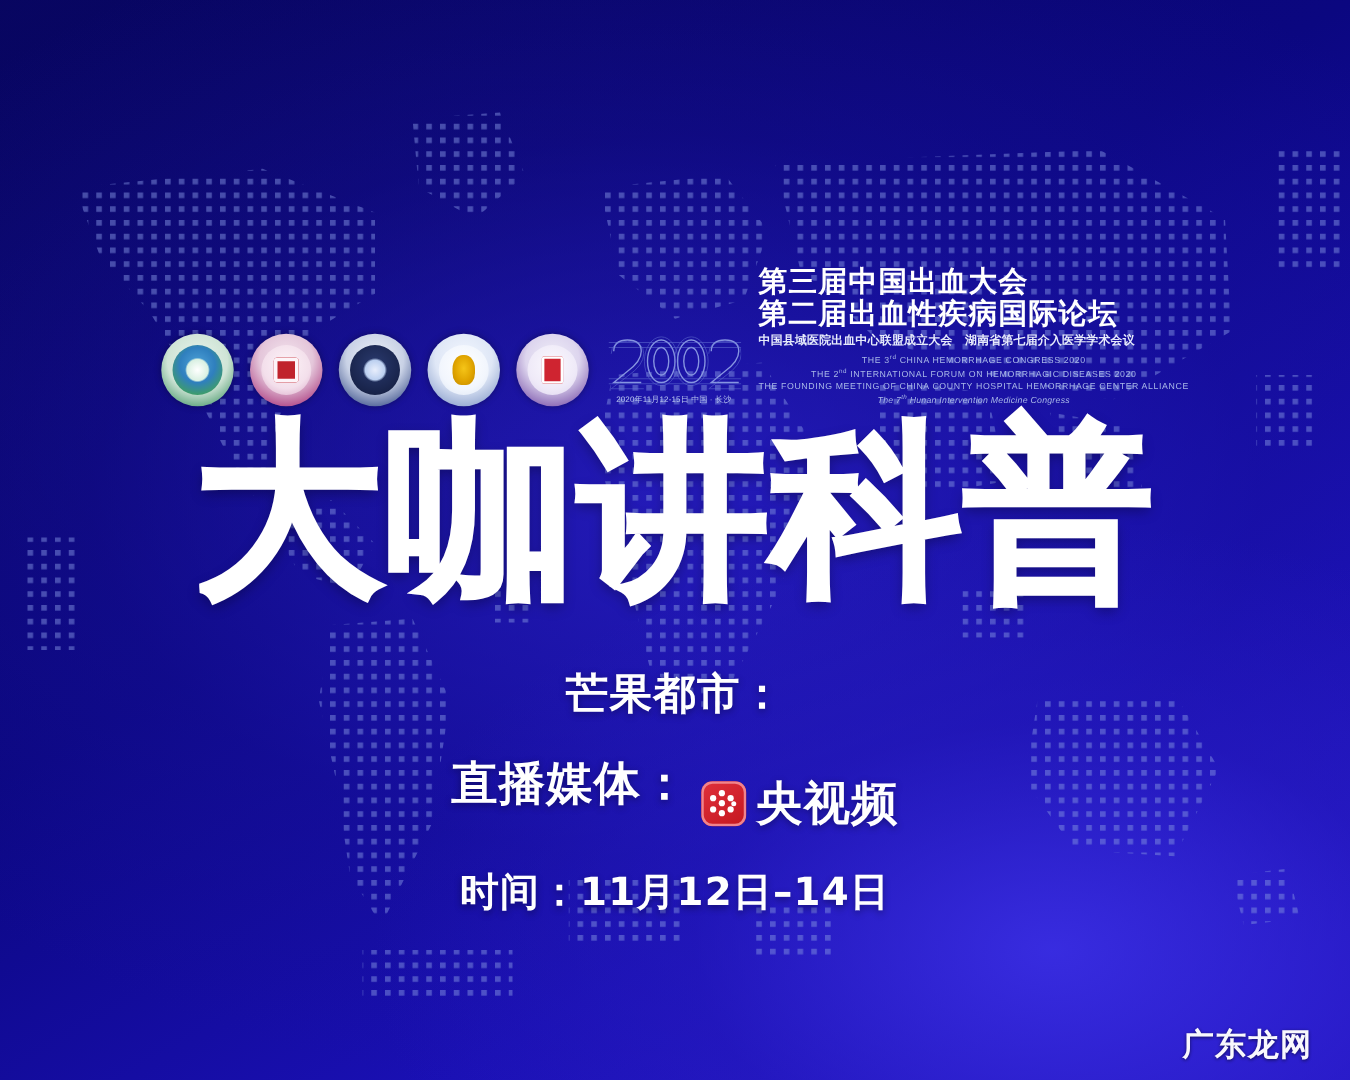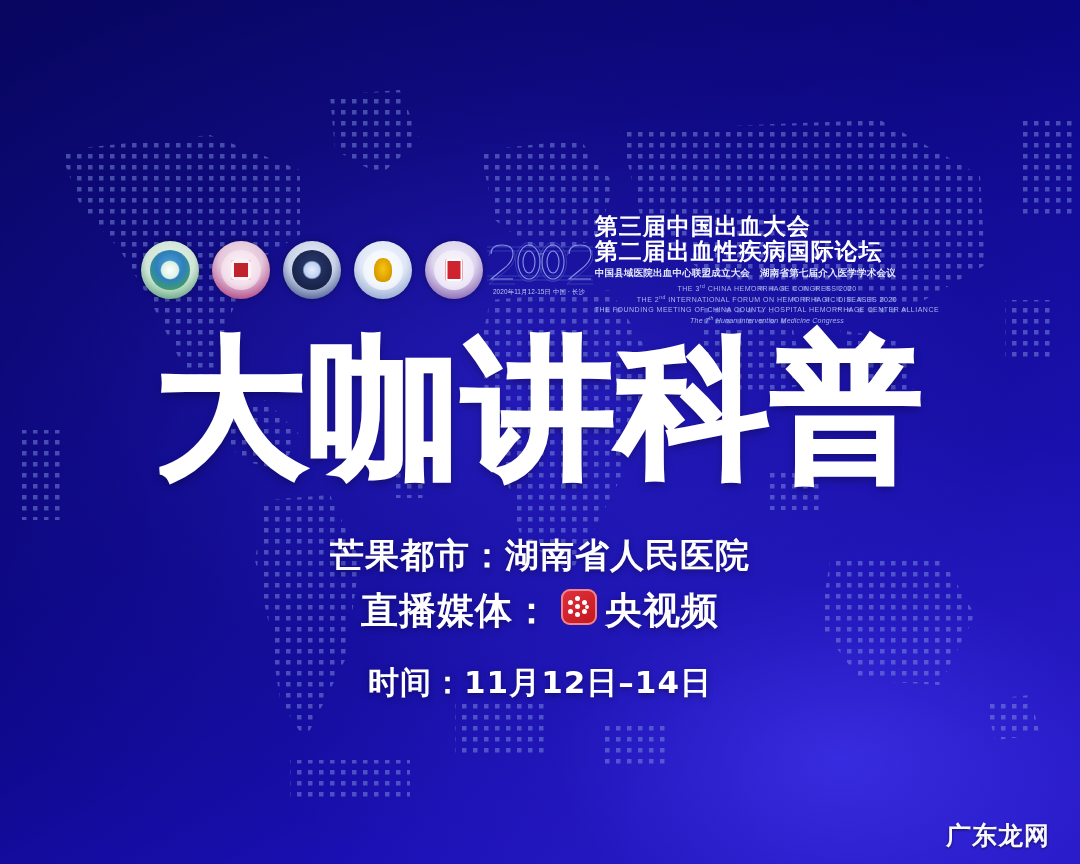--- a/index.html
+++ b/index.html
@@ -38,22 +38,22 @@
     left: 0;
     right: 0;
     top: 212px;
     height: 100px;
     display: flex;
     align-items: flex-start;
     justify-content: center;
   }
   .header-inner {
     display: flex;
-    align-items: center;
-    gap: 2px;
+    align-items: flex-end;
+    gap: 14px;
   }
 
   
   .emblems {
     display: flex;
     align-items: center;
     gap: 13px;
     padding-top: 4px;
   }
   .emblem {
@@ -214,21 +214,23 @@
     font-size: 31px;
     line-height: 42px;
     margin-top: 28px;
     letter-spacing: 1px;
     text-shadow: 0 2px 6px rgba(0,0,20,0.4);
   }
 
   .media-label { margin-right: 4px; }
   .media-item {
     display: inline-flex;
+    align-items: center;
     margin-left: 6px;
+    margin-top: 32px;
   }
   .media-item + .media-item { margin-left: 14px; }
   .media-item .m-name { margin-left: 8px; }
 
   
   .cctv-icon {
     width: 36px;
     height: 36px;
     border-radius: 9px;
     background: linear-gradient(145deg, #e0313c 0%, #c4161f 100%);
@@ -391,21 +393,20 @@
 
     </div>
   </div>
 
   <div class="main-title">大咖讲科普</div>
 
   <div class="info">
 
     <div class="info-row row-host">
       <span>芒果都市：</span>
-        <span>湖南省人民医院</span>
     </div>
 
     <div class="info-row row-media">
       <span class="media-label">直播媒体：</span>
 
       <span class="media-item">
         <span class="cctv-icon">
           <i></i>
             <i></i>
             <i></i>

